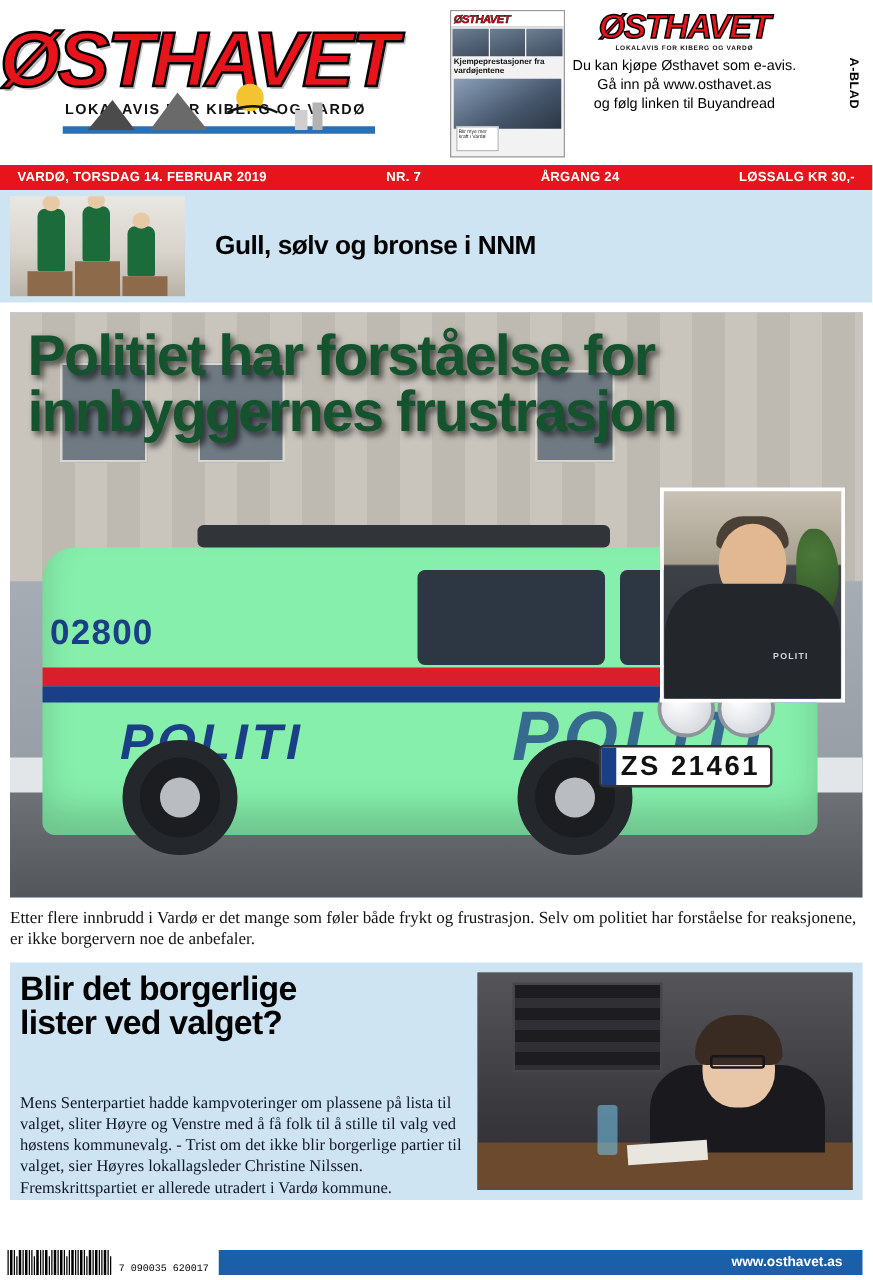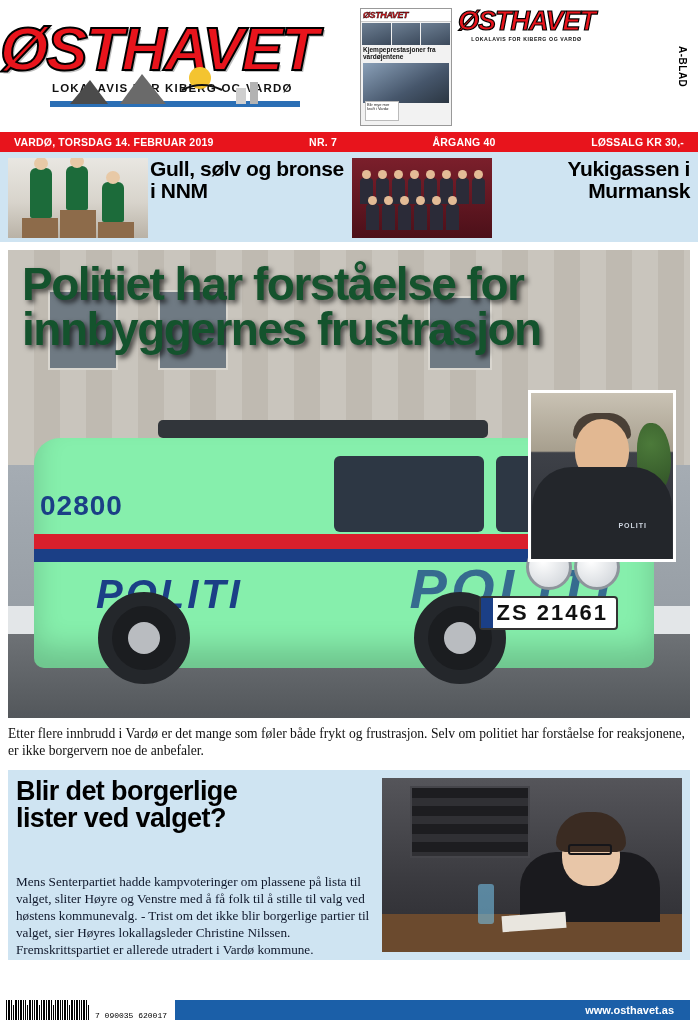--- a/index.html
+++ b/index.html
@@ -152,21 +152,21 @@
 
   
   .teasers {
     background: #cfe4f2;
     border-bottom: 2px solid #fff;
     display: flex;
     padding: 6px 8px;
     gap: 6px;
     height: 92px;
   }
-  .teaser { display: flex; flex: 1; gap: 2px; }
+  .teaser { display: flex; flex: 1; gap: 24px; align-items: center; }
   .teaser-photo {
     width: 140px; height: 80px;
     flex: 0 0 140px;
     overflow: hidden;
     position: relative;
     background: #223;
   }
   .teaser-title {
     font-size: 21px;
     font-weight: bold;
@@ -472,73 +472,55 @@
           <div class="mp-ph"></div>
         </div>
         <div class="mp-head">Kjempeprestasjoner fra vardøjentene</div>
         <div class="mp-bigphoto"></div>
         <div class="mp-box">Blir mye mer kraft i Vardø</div>
       </div>
 
       <div class="promo-right">
         <div class="promo-logo">ØSTHAVET</div>
         <div class="promo-logo-sub">LOKALAVIS FOR KIBERG OG VARDØ</div>
+        <div class="promo-lines">
+          <div>Du kan kjøpe Østhavet som e-avis.</div>
+          <div>Gå inn på www.osthavet.as</div>
+          <div>og følg linken til Buyandread</div>
+        </div>
       </div>
 
       <div class="a-blad">A-BLAD</div>
     </div>
   </div>
 
   <div class="infobar">
     <span class="ib-1">VARDØ, TORSDAG 14. FEBRUAR 2019</span>
     <span class="ib-gap"></span>
     <span>NR. 7</span>
     <span class="ib-gap"></span>
-    <span>ÅRGANG 40</span>
+    <span>ÅRGANG 24</span>
     <span class="ib-gap"></span>
     <span>LØSSALG  KR 30,-</span>
   </div>
 
   <div class="teasers">
 
     <div class="teaser">
       <div class="teaser-photo ph-podium">
         <div class="p-person" style="left:22px;bottom:20px;height:50px;"></div>
         <div class="p-person" style="left:58px;bottom:28px;"></div>
         <div class="p-person" style="left:94px;bottom:16px;height:40px;"></div>
         <div class="pod" style="left:14px;width:36px;height:20px;"></div>
         <div class="pod" style="left:52px;width:36px;height:28px;"></div>
         <div class="pod" style="left:90px;width:36px;height:16px;"></div>
       </div>
       <div class="teaser-title">Gull, sølv og bronse i NNM</div>
     </div>
 
-    <div class="teaser">
-      <div class="teaser-photo ph-team">
-        <div class="t-row" style="left:8px;top:20px;">
-          <div class="t-p"></div>
-            <div class="t-p"></div>
-            <div class="t-p"></div>
-          <div class="t-p"></div>
-            <div class="t-p"></div>
-            <div class="t-p"></div>
-          <div class="t-p"></div>
-            <div class="t-p"></div>
-        </div>
-        <div class="t-row" style="left:14px;top:46px;">
-          <div class="t-p"></div>
-            <div class="t-p"></div>
-            <div class="t-p"></div>
-          <div class="t-p"></div>
-            <div class="t-p"></div>
-            <div class="t-p"></div>
-        </div>
-      </div>
-      <div class="teaser-title right">Yukigassen i Murmansk</div>
-    </div>
   </div>
 
   <div class="main-photo-wrap">
     <div class="bg-sky"></div>
     <div class="bg-building"></div>
     <div class="bg-window" style="left:40px;top:40px;width:70px;height:80px;"></div>
     <div class="bg-window" style="left:150px;top:40px;width:70px;height:80px;"></div>
     <div class="bg-window" style="left:420px;top:46px;width:64px;height:74px;"></div>
     <div class="bg-snow"></div>
     <div class="bg-road"></div>

